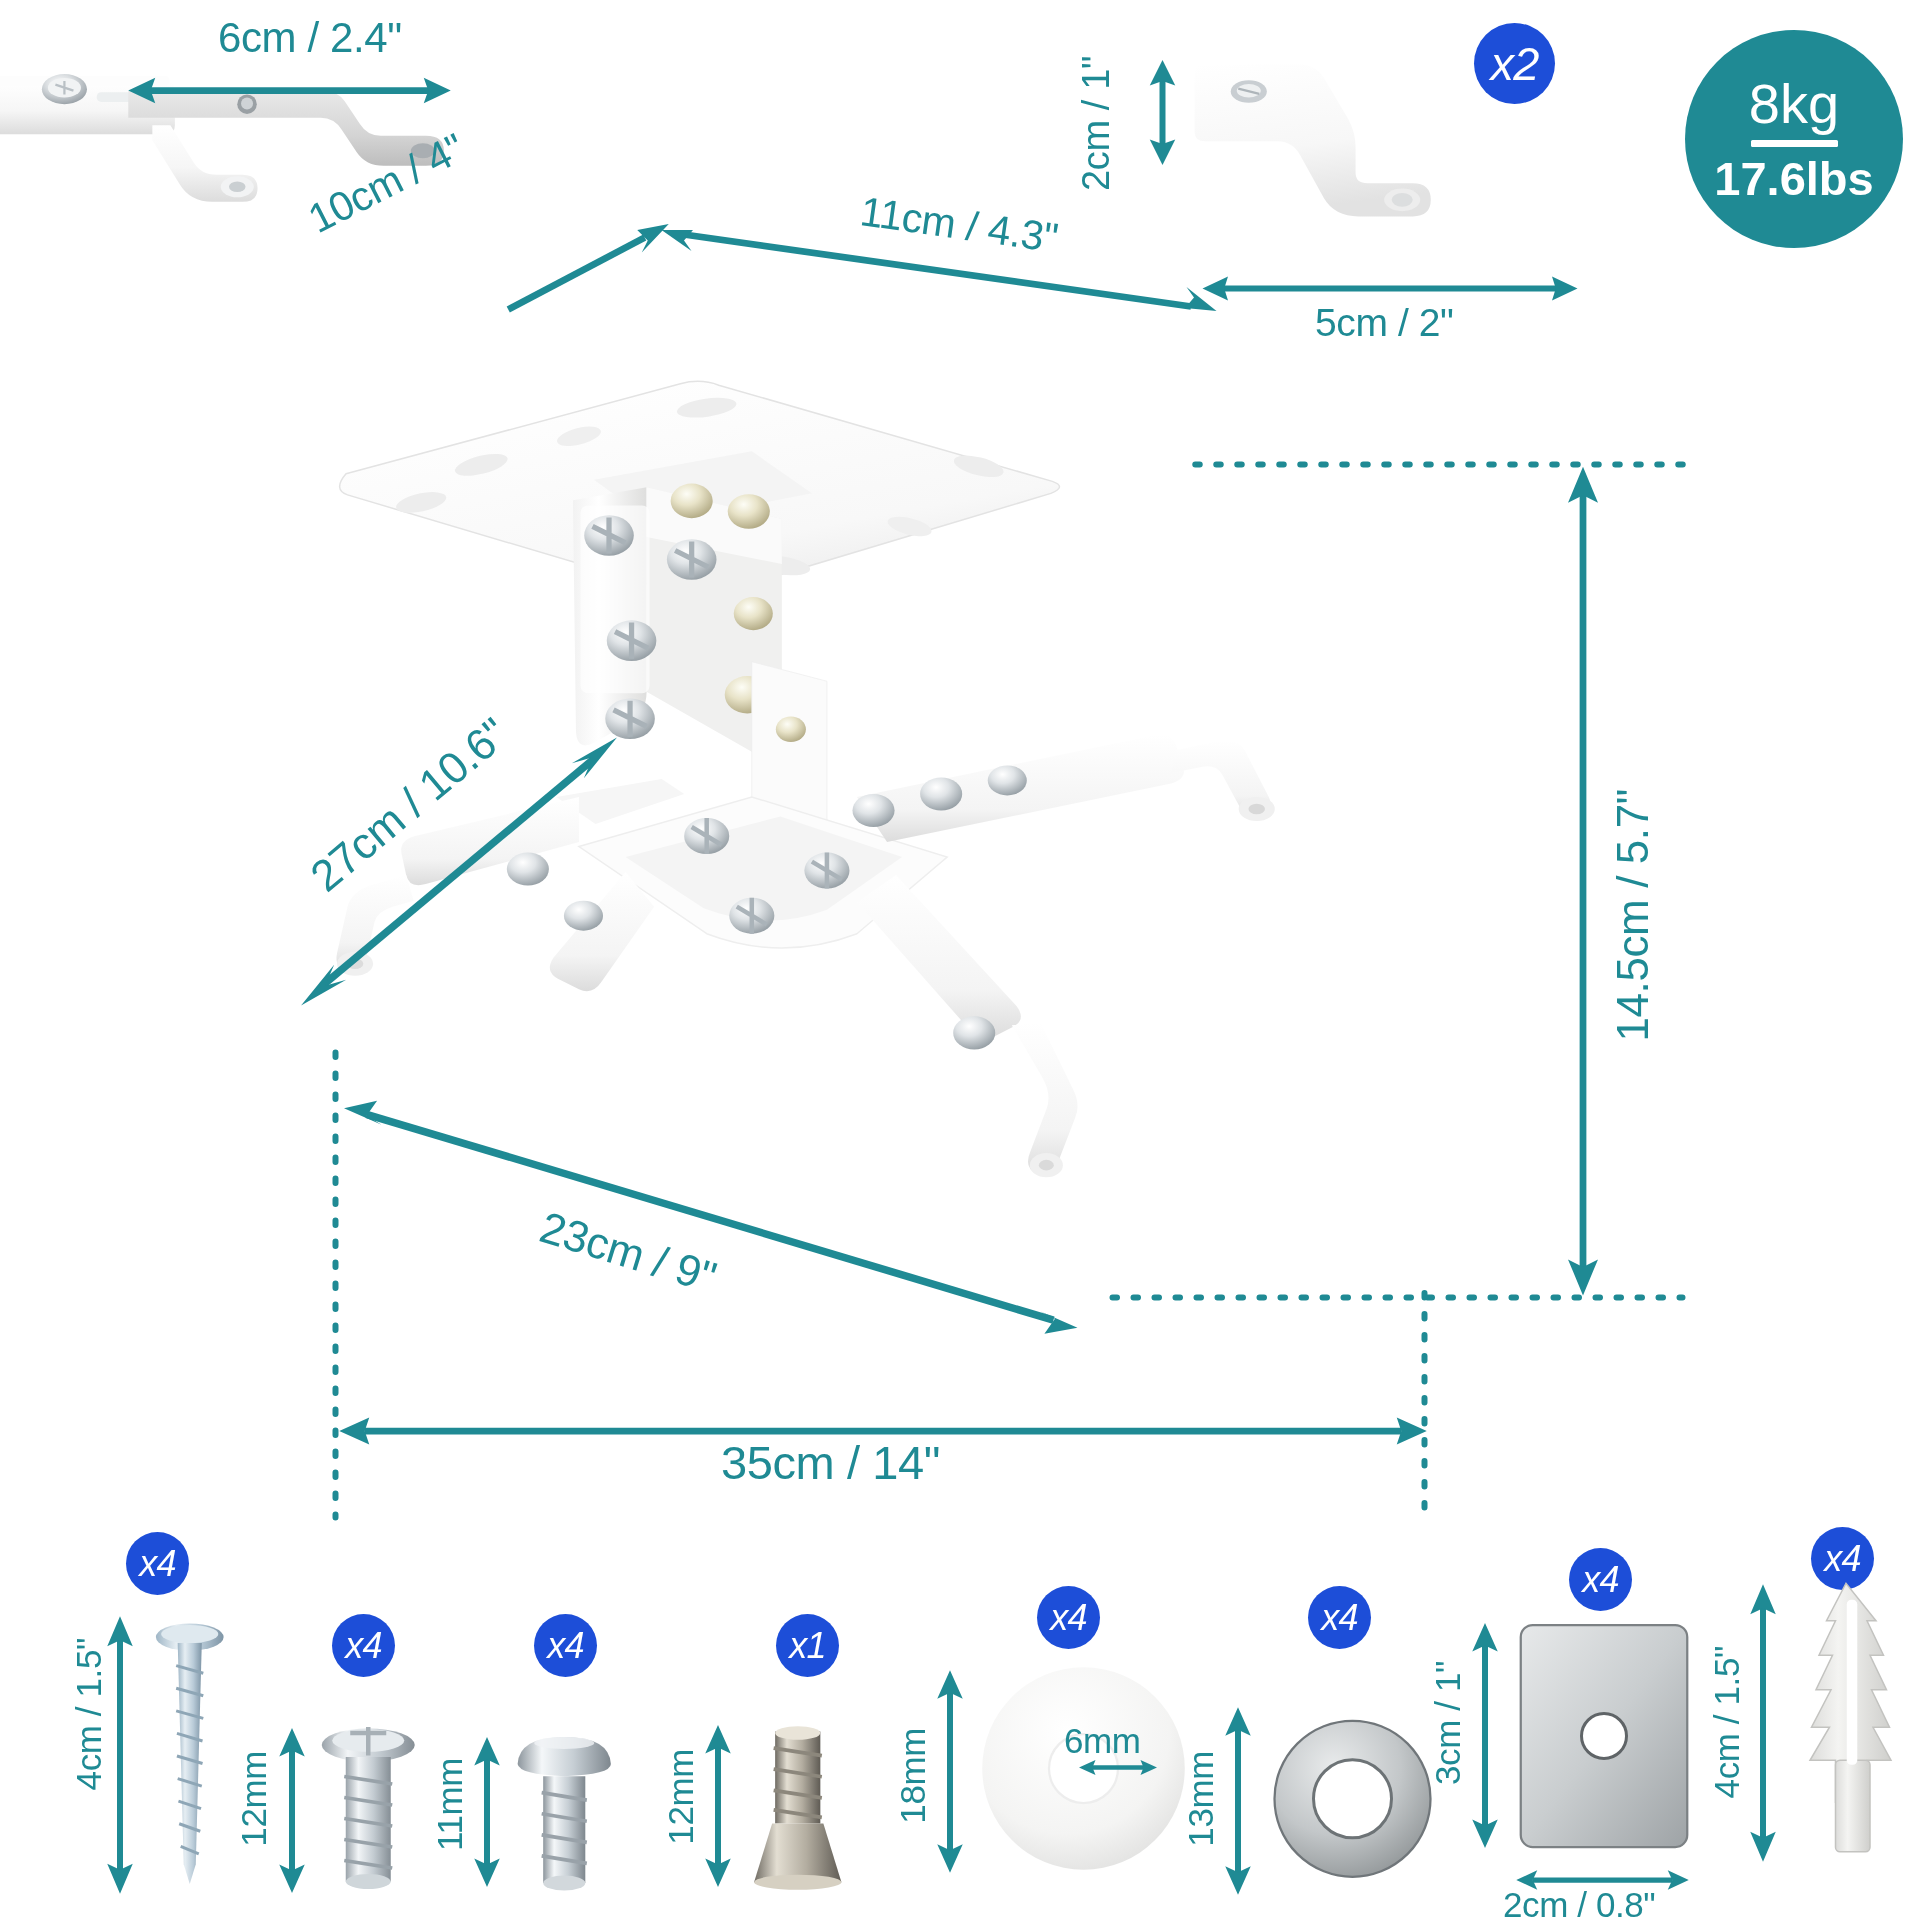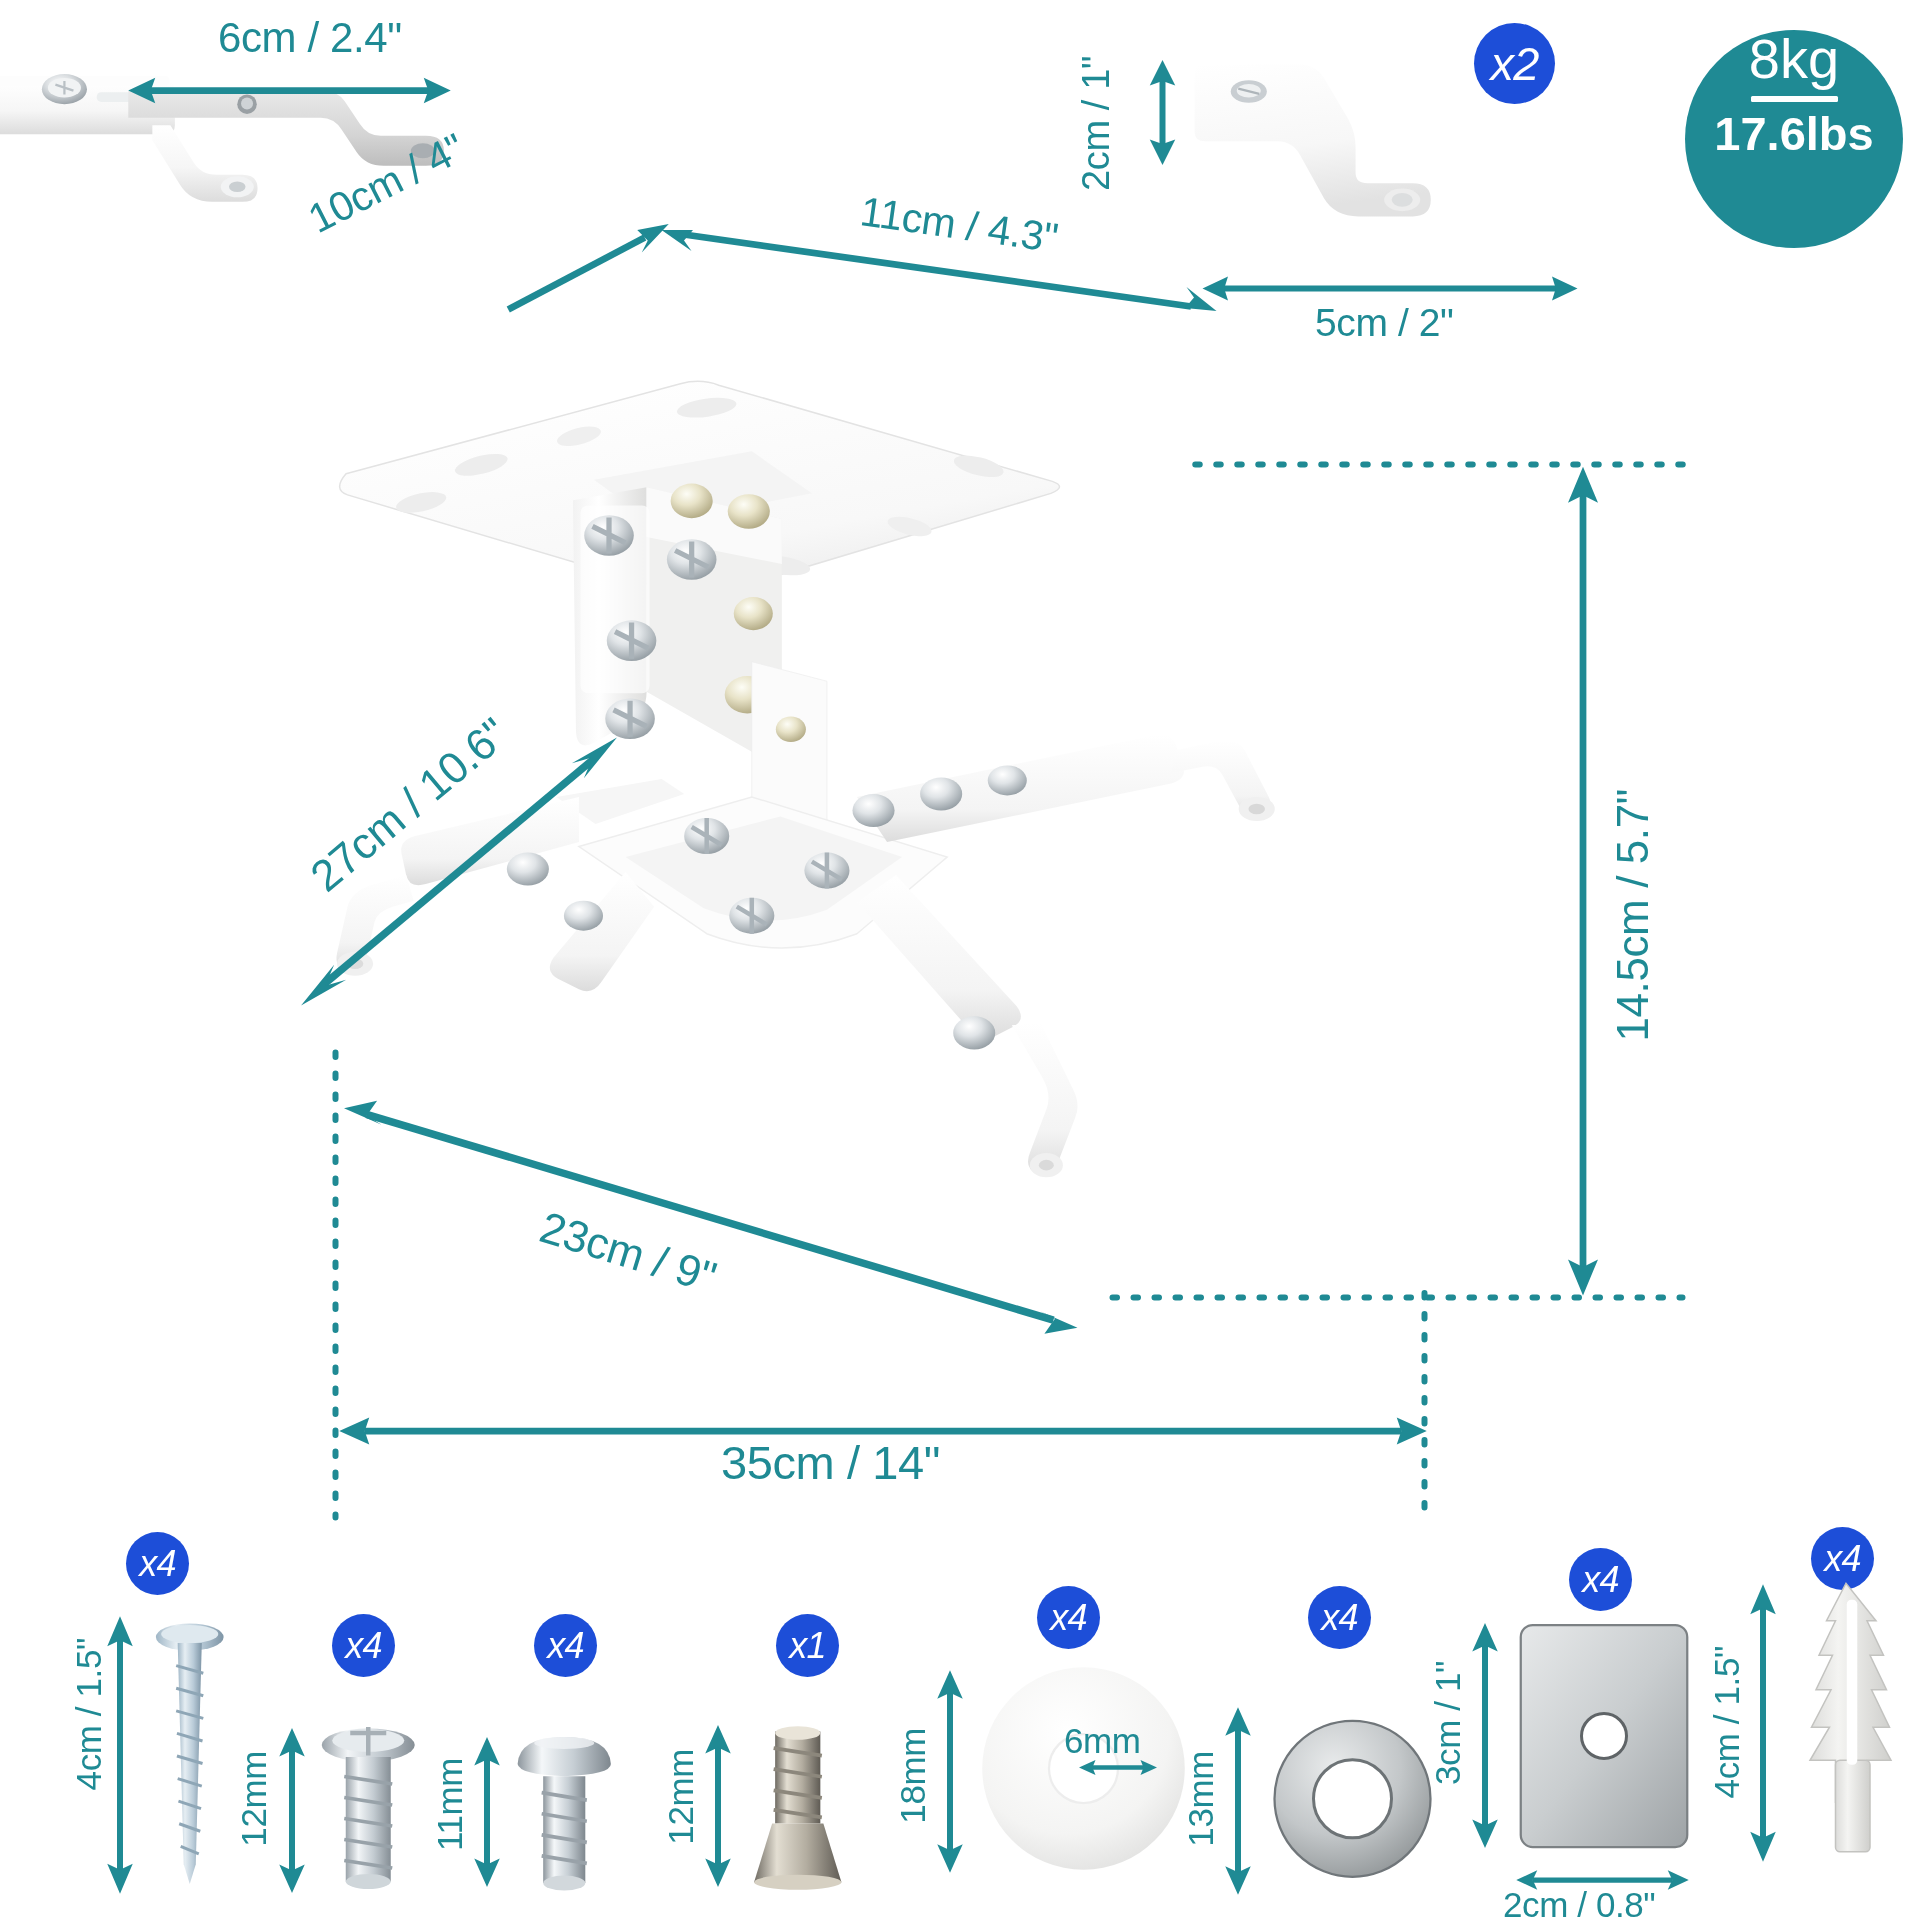--- a/index.html
+++ b/index.html
@@ -18,21 +18,21 @@
     white-space:nowrap;
     letter-spacing:-0.4px;
   }
   .badge{
     background:#1d4ed8;color:#fff;border-radius:50%;
     display:flex;align-items:center;justify-content:center;
     font-weight:400;letter-spacing:-0.8px;font-style:italic;
   }
   .weight-badge{
     background:#1f8a94;color:#fff;border-radius:50%;
-    display:flex;flex-direction:column;align-items:center;
+    display:flex;flex-direction:column;align-items:center;justify-content:center;
     line-height:1.05;
   }
   .weight-rule{background:#fff;height:6.8px;width:87px;margin:6.8px 0;border-radius:1.5px;}
   svg{display:block;overflow:visible;}
 </style>
 </head>
 <body>
 
 <div class="stage">
 

